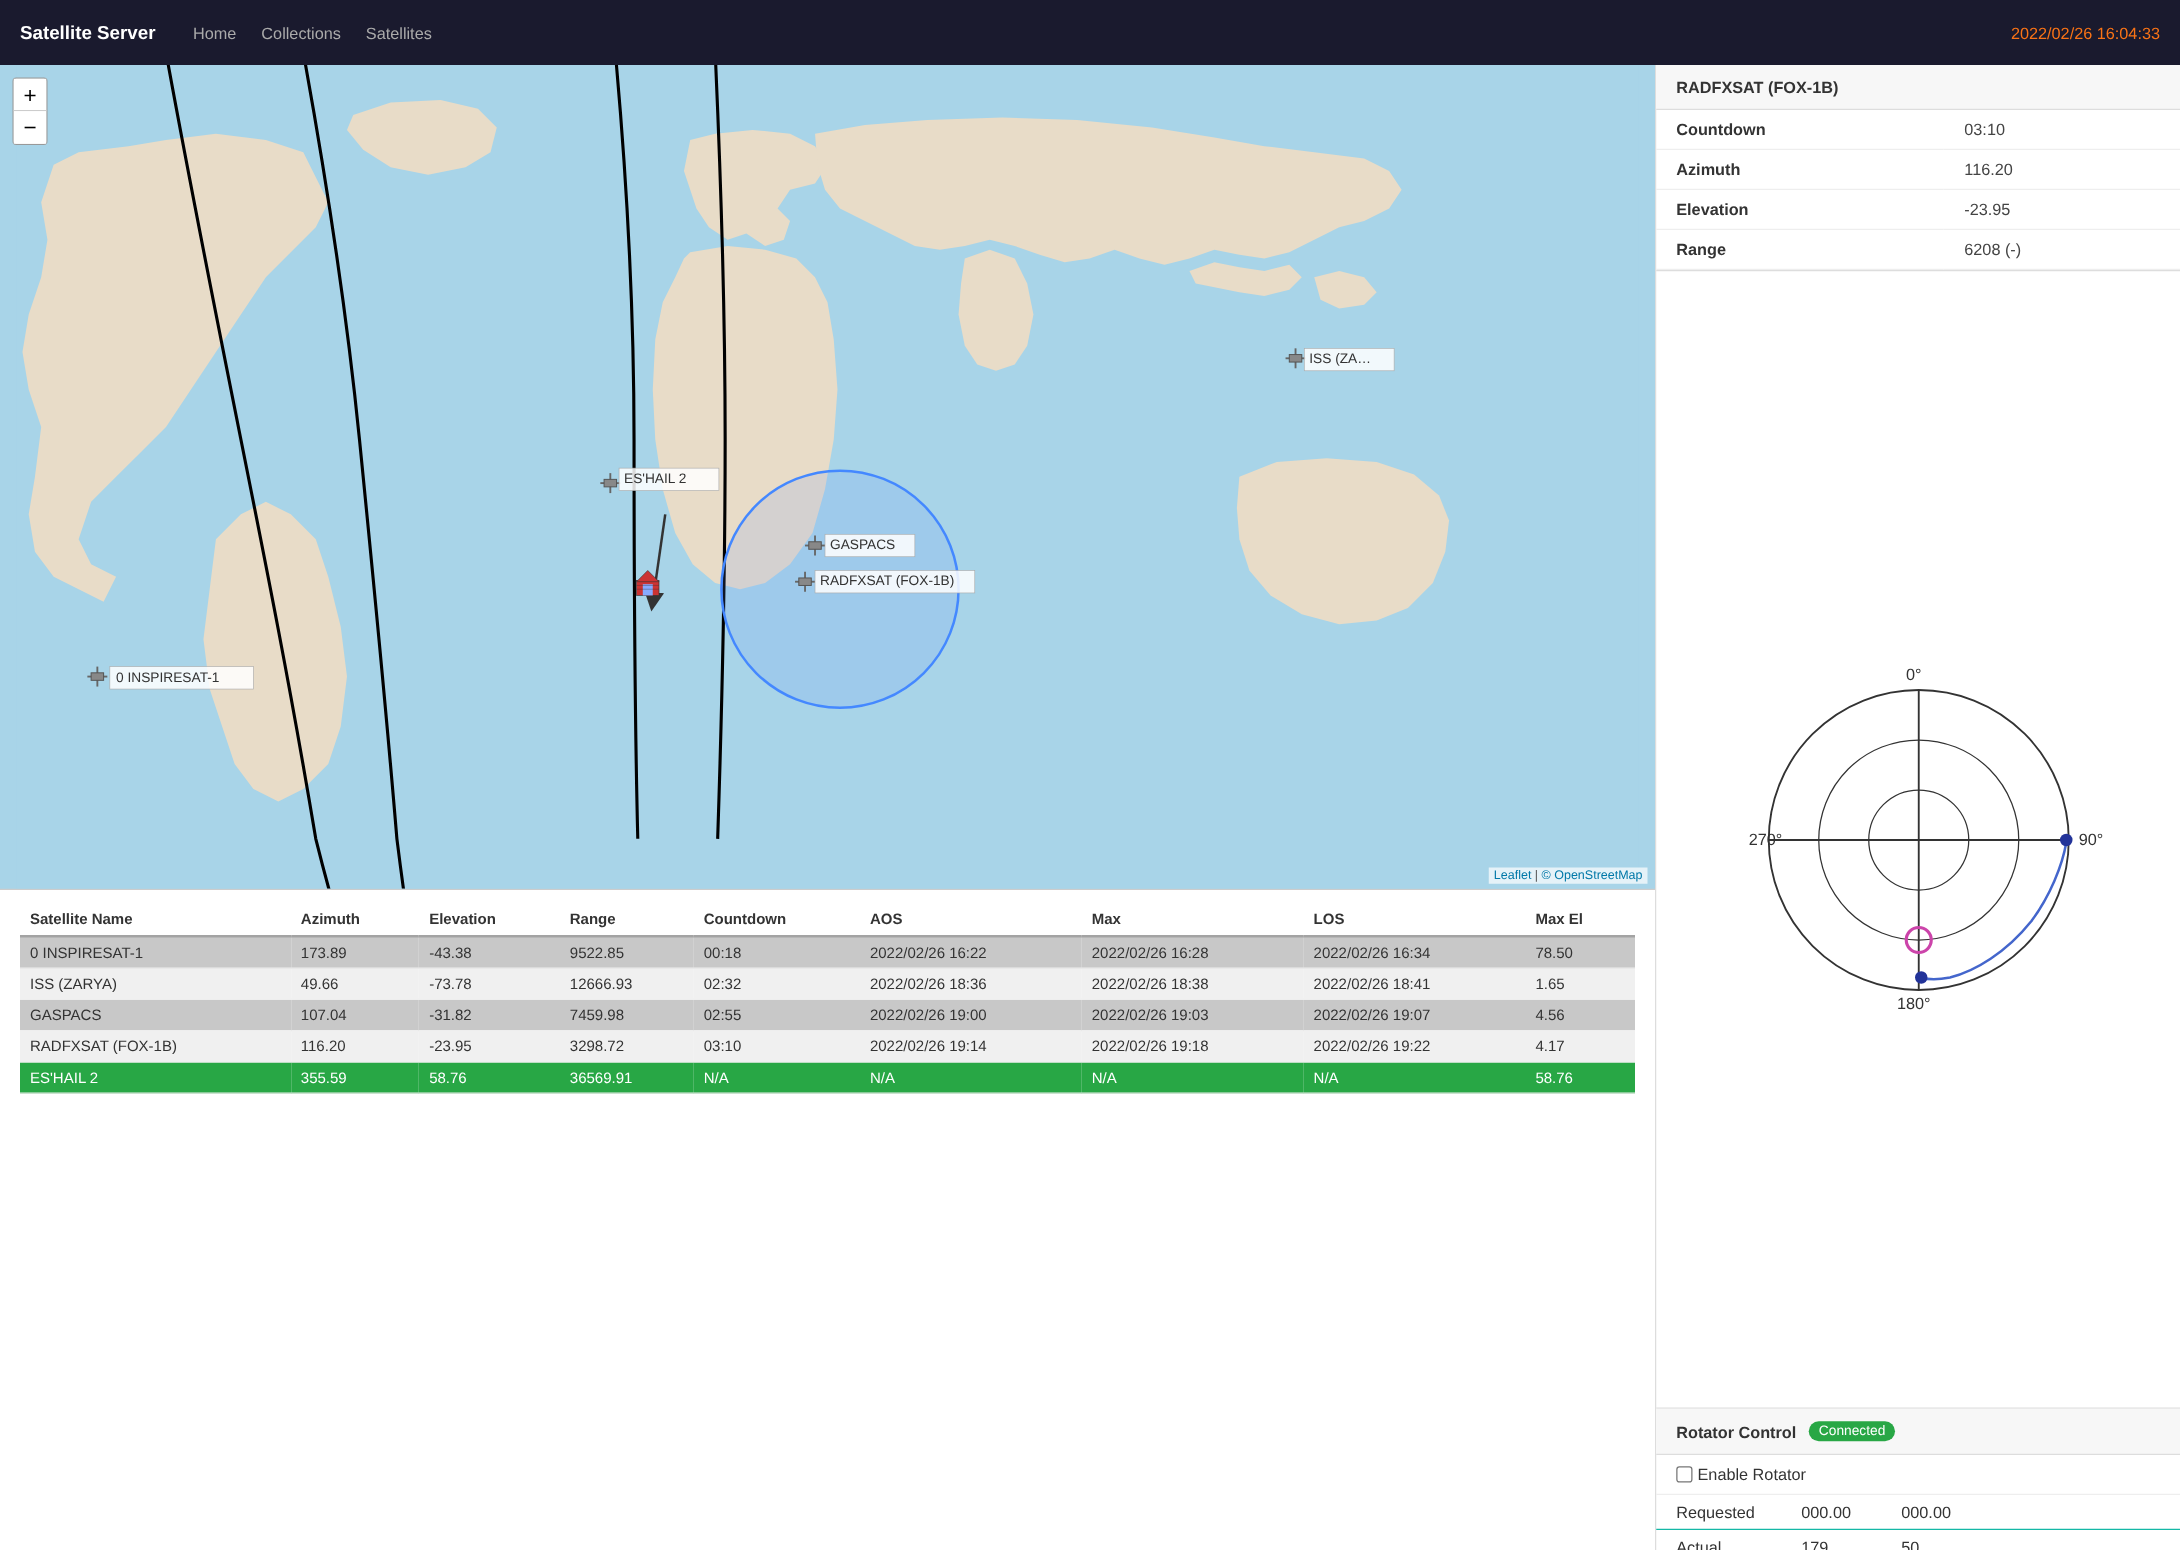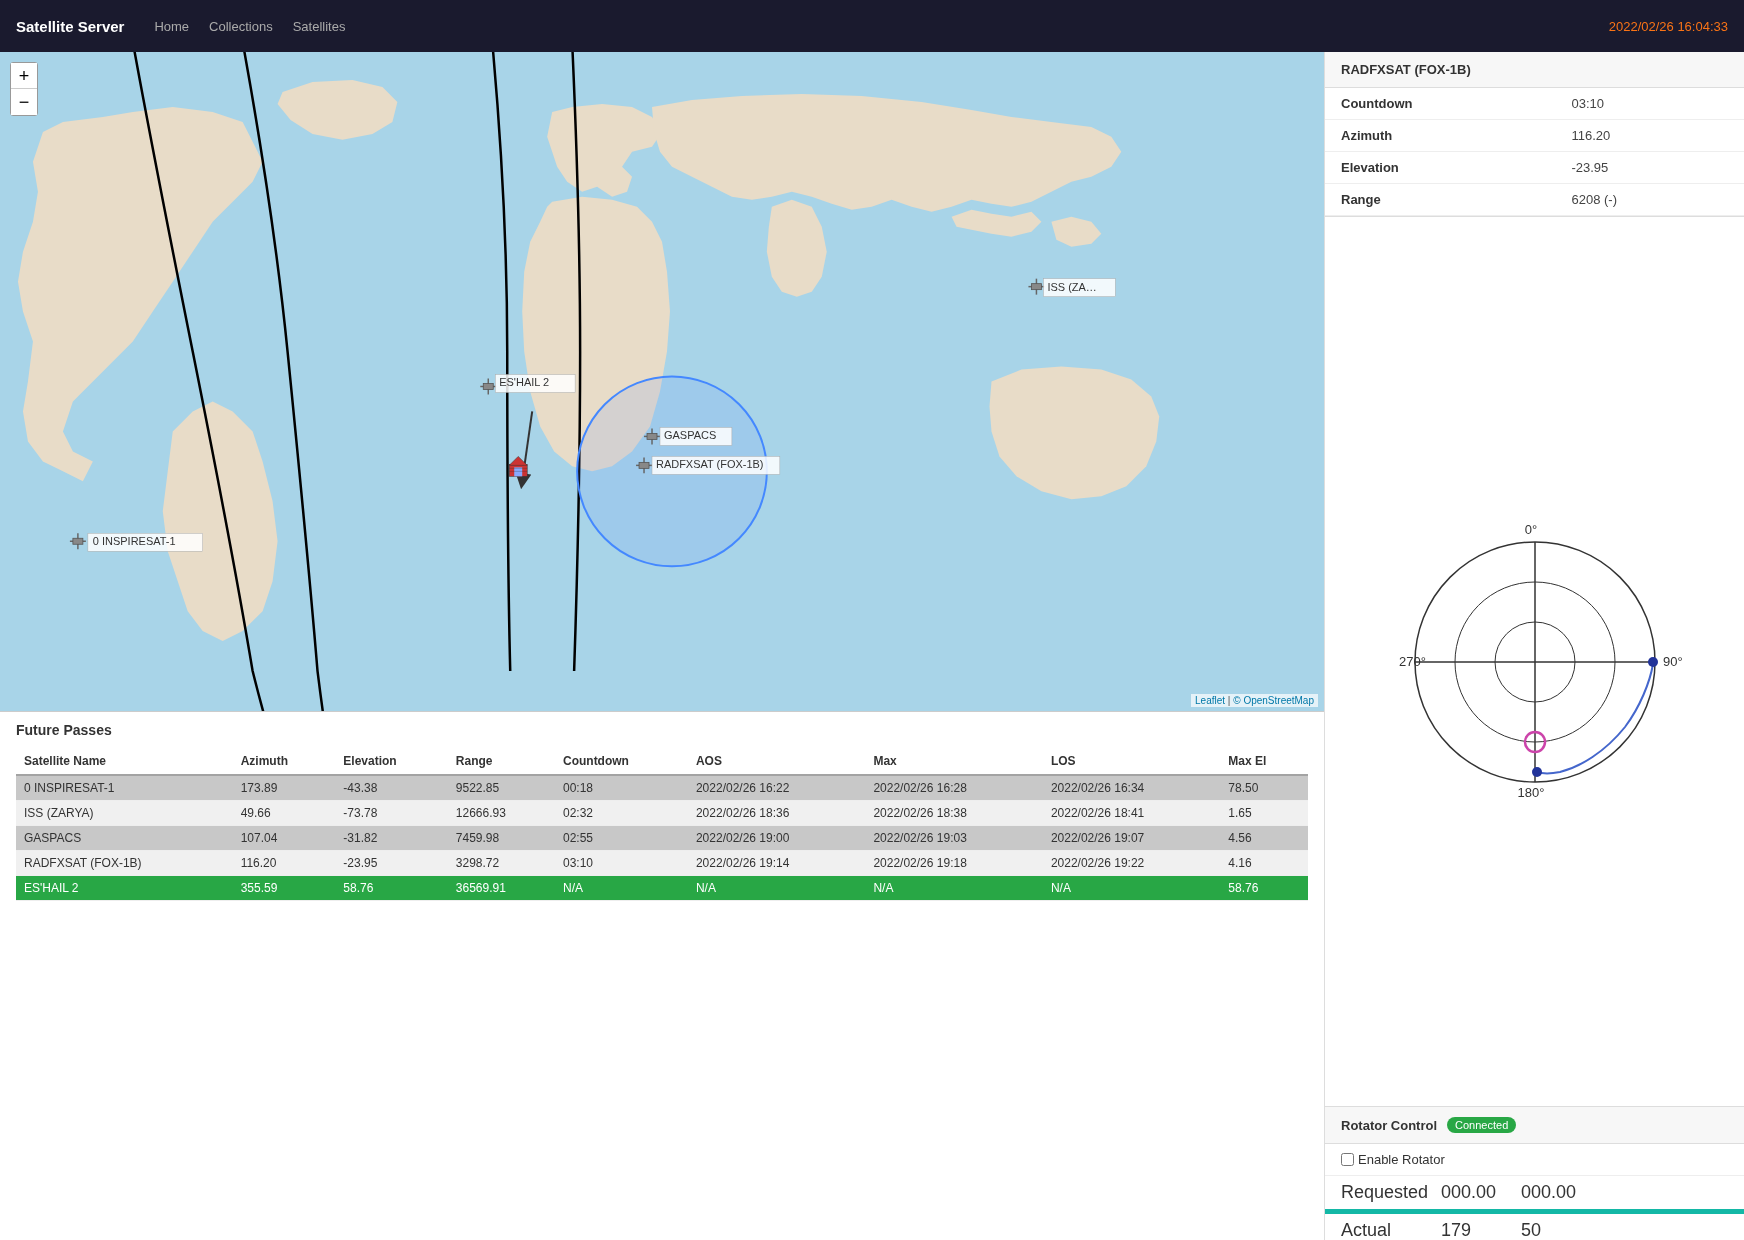--- a/index.html
+++ b/index.html
@@ -201,22 +201,22 @@
       padding: 8px 16px;
       display: flex;
       align-items: center;
       gap: 4px;
       border-bottom: 1px solid #eee;
       font-size: 13px;
     }
     #rotator-section .rotator-row {
       display: flex;
       padding: 6px 16px;
-      font-size: 18px;
-      border-bottom: 5px solid #14b8a6;
+      font-size: 13px;
+      border-bottom: 1px solid #14b8a6;
     }
     #rotator-section .rotator-label { width: 100px; font-weight: normal; }
     #rotator-section .rotator-val { width: 80px; }
   </style>
 </head>
 <body>
 
 <div id="header">
   <span class="app-title">Satellite Server</span>
   <a class="nav-link">Home</a>
@@ -329,21 +329,20 @@
       </div>
 
       
       <div class="leaflet-attribution">
         <a>Leaflet</a> | 
         <a>© OpenStreetMap</a>
       </div>
     </div>
 
     <div id="passes-section">
-      <h3>Future Passes</h3>
       <table id="passes-table">
         <thead>
           <tr>
             <th>Satellite Name</th>
             <th>Azimuth</th>
             <th>Elevation</th>
             <th>Range</th>
             <th>Countdown</th>
             <th>AOS</th>
             <th>Max</th>
@@ -387,21 +386,21 @@
             </tr>
             <tr class="row-light">
               <td>RADFXSAT (FOX-1B)</td>
               <td>116.20</td>
               <td>-23.95</td>
               <td>3298.72</td>
               <td>03:10</td>
               <td>2022/02/26 19:14</td>
               <td>2022/02/26 19:18</td>
               <td>2022/02/26 19:22</td>
-              <td>4.16</td>
+              <td>4.17</td>
             </tr>
             <tr class="row-green">
               <td>ES'HAIL 2</td>
               <td>355.59</td>
               <td>58.76</td>
               <td>36569.91</td>
               <td>N/A</td>
               <td>N/A</td>
               <td>N/A</td>
               <td>N/A</td>

